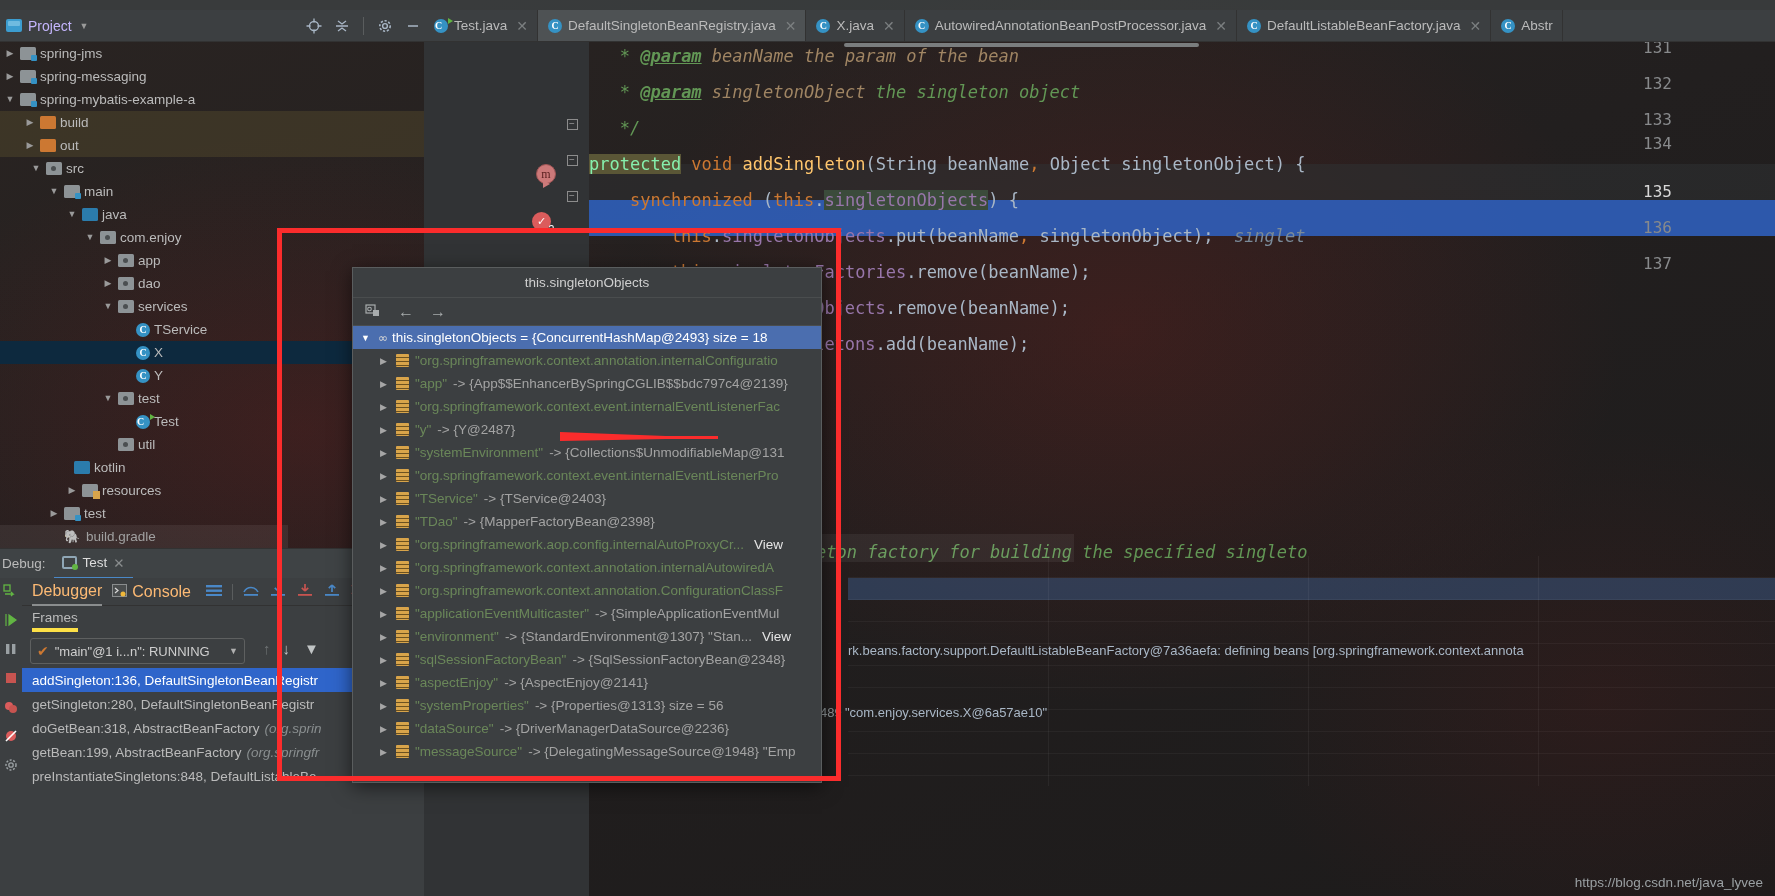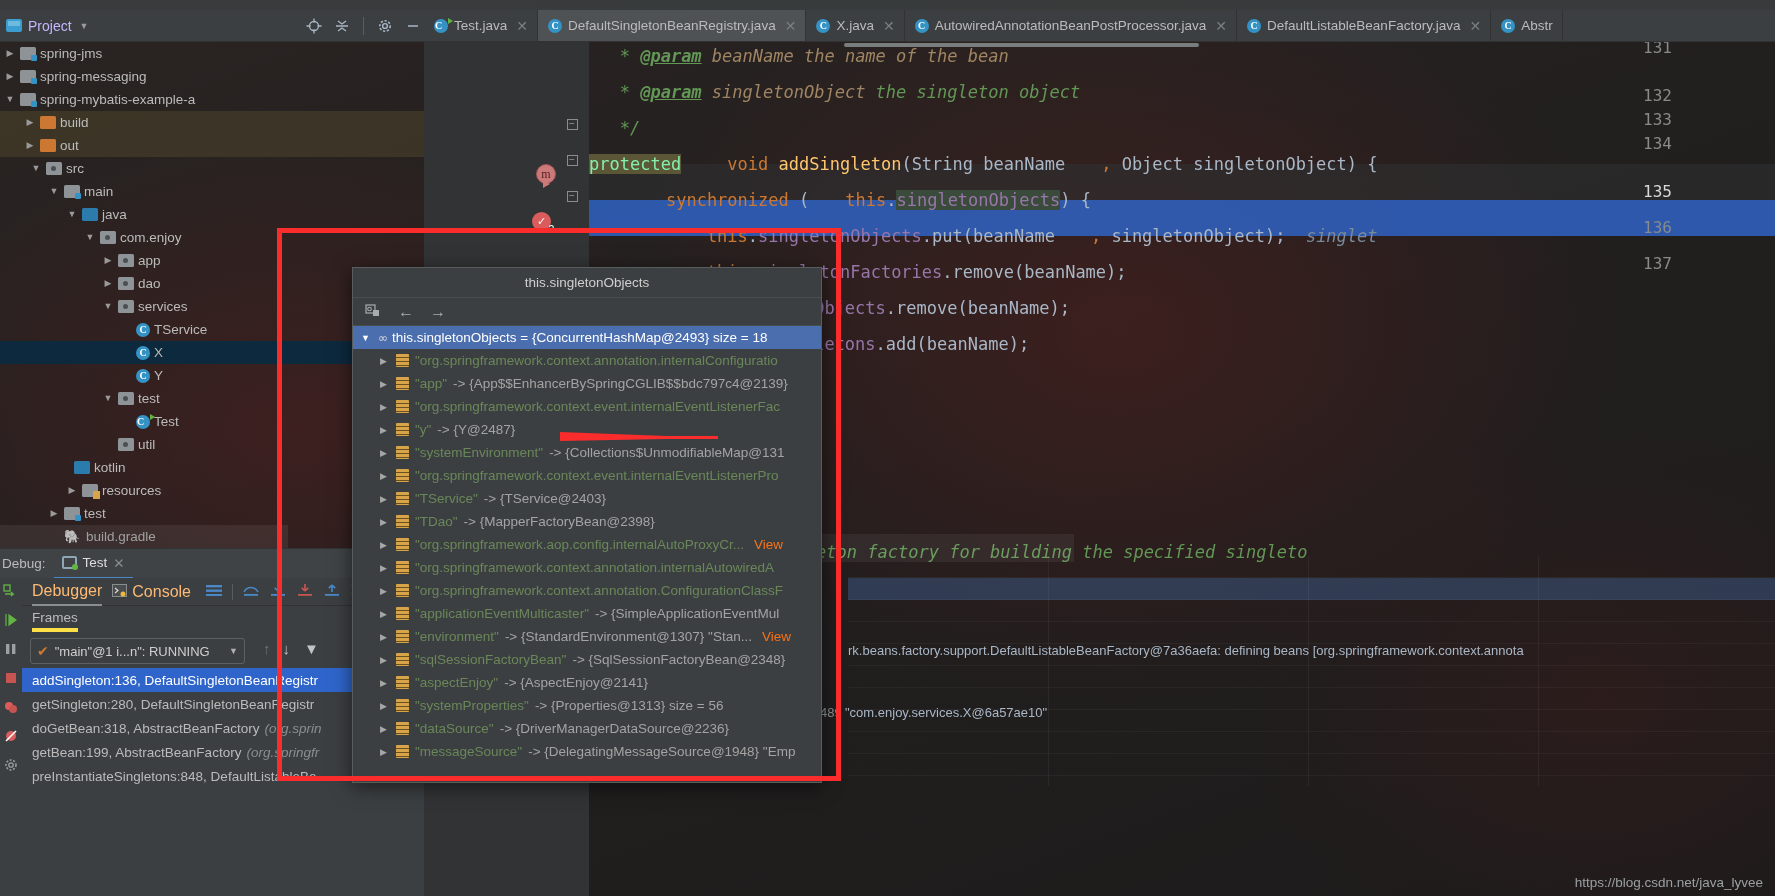--- a/index.html
+++ b/index.html
@@ -167,21 +167,21 @@
     position:absolute; left:140px; width:16px; height:16px;
     color:#9a9a9a; font-size:11px; display:flex;align-items:center;justify-content:center;
   }
   .foldmark .box { width:11px;height:11px;border:1px solid #8c8c8c;display:flex;align-items:center;justify-content:center;font-size:10px;line-height:1;}
   .codeline {
     position:absolute; left:165px; white-space:pre; font-family:"DejaVu Sans Mono", monospace;
     font-size:17px; line-height:36px; height:36px;
   }
   .hl-exec { position:absolute; left:165px; width:1186px; height:36px; background:#2f65ca; opacity:.82; }
   .hl-sync { position:absolute; left:165px; width:1186px; height:36px; background:#2f3133; opacity:.55; }
-  .kw  { color:#cc7832;margin-left:36px; }
+  .kw  { color:#cc7832; }
   .kwbg{ color:#86efac; background:#5a5636; }
   .fn  { color:#ffc66d; }
   .fld2{ color:#9876aa; }
   .fldbg{ color:#9876aa; background:#3b4b3b; }
   .plain{ color:#a9b7c6; }
   .punc{ color:#a9b7c6; }
   .cmt { color:#629755; font-style:italic; }
   .cmtTag { color:#629755; font-style:italic; font-weight:bold; text-decoration:underline; }
   .cmtParam { color:#a08563; font-style:italic; }
   .hint{ color:#7a8a99; font-style:italic; }
@@ -242,21 +242,21 @@
   .prow.root { background:#4b6eaf; color:#ffffff; padding-left:6px; }
   .prow .parrow { width:13px; flex:none; color:#a6a6a6; font-size:9px; text-align:center; }
   .prow .parrow.down { color:#ffffff; }
   .glasses { color:#d6d6d6; font-size:12px; letter-spacing:-2px; flex:none; font-family:"DejaVu Sans", sans-serif;}
   .entryicon {
     width:13px;height:13px;flex:none;background:#d8a44a;border-radius:1px;
     background-image:linear-gradient(#d8a44a 0 3px, #6b5120 3px 4px, #d8a44a 4px 7px, #6b5120 7px 8px, #d8a44a 8px 11px, #6b5120 11px 12px, #d8a44a 12px 13px);
   }
   .k { color:#6a8759; }
   .v { color:#a3a3a3; }
-  .viewlink { color:#f97316; }
+  .viewlink { color:#e5e5e5; }
   .prow.indent { padding-left:24px; }
 
   
   .redbox {
     position:absolute; left:277px; top:228px; width:564px; height:553px;
     border:5px solid #fb2c2c; pointer-events:none;
   }
   .redarrow { position:absolute; left:534px; top:428px; width:185px; height:18px; pointer-events:none; }
 
   
@@ -595,41 +595,41 @@
     <div class="gutter"></div>
 
     <div class="scrollbar-h">
         <i></i>
       </div>
 
     <div class="hl-sync" style="top:122px"></div>
     <div class="hl-exec" style="top:158px"></div>
 
     <div class="lnum" style="top:-4px">131</div>
-    <div class="lnum" style="top:44px">132</div>
+    <div class="lnum" style="top:32px">132</div>
     <div class="lnum" style="top:68px">133</div>
     <div class="lnum" style="top:92px">134</div>
     <div class="lnum cur" style="top:140px">135</div>
     <div class="lnum" style="top:176px">136</div>
     <div class="lnum" style="top:212px">137</div>
 
     <div class="foldmark" style="top:74px">
         <span class="box">−</span>
       </div>
     <div class="foldmark" style="top:110px">
         <span class="box">−</span>
       </div>
     <div class="foldmark" style="top:146px">
         <span class="box">−</span>
       </div>
 
     <div class="bpmeth" style="left:112px; top:122px">m<span class="tail"></span></div>
     <div class="bpdot" style="left:108px; top:170px">✓<span style="position:absolute;right:-3px;bottom:-4px;font-size:10px;color:#fff;">?</span></div>
 
-    <div class="codeline" style="top:-4px"><span class="cmt">   * </span><span class="cmtTag">@param</span><span class="cmtParam"> beanName the name of the bean</span></div>
+    <div class="codeline" style="top:-4px"><span class="cmt">   * </span><span class="cmtTag">@param</span><span class="cmtParam"> beanName the param of the bean</span></div>
     <div class="codeline" style="top:32px"><span class="cmt">   * </span><span class="cmtTag">@param</span><span class="cmtParam"> singletonObject </span><span class="cmt">the singleton object</span></div>
     <div class="codeline" style="top:68px"><span class="cmt">   */</span></div>
     <div class="codeline" style="top:104px"><span class="kwbg">protected</span><span class="kw"> void </span><span class="fn">addSingleton</span><span class="punc">(</span><span class="plain">String beanName</span><span class="kw">,</span><span class="plain"> Object singletonObject</span><span class="punc">) {</span></div>
     <div class="codeline" style="top:140px"><span class="kw">    synchronized </span><span class="punc">(</span><span class="kw">this</span><span class="punc">.</span><span class="fldbg">singletonObjects</span><span class="punc">) {</span></div>
     <div class="codeline" style="top:176px"><span class="kw">        this</span><span class="punc">.</span><span class="fld2">singletonObjects</span><span class="punc">.put(</span><span class="plain">beanName</span><span class="kw">,</span><span class="plain"> singletonObject</span><span class="punc">);</span><span class="hint">  singlet</span></div>
     <div class="codeline" style="top:212px"><span class="kw">        this</span><span class="punc">.</span><span class="fld2">singletonFactories</span><span class="punc">.remove(</span><span class="plain">beanName</span><span class="punc">);</span></div>
     <div class="codeline" style="top:248px"><span class="fld2">        earlySingletonObjects</span><span class="punc">.remove(</span><span class="plain">beanName</span><span class="punc">);</span></div>
     <div class="codeline" style="top:284px"><span class="fld2">        registeredSingletons</span><span class="punc">.add(</span><span class="plain">beanName</span><span class="punc">);</span></div>
 
     <div class="magnifier" style="left:290px; top:236px">🔍</div>

